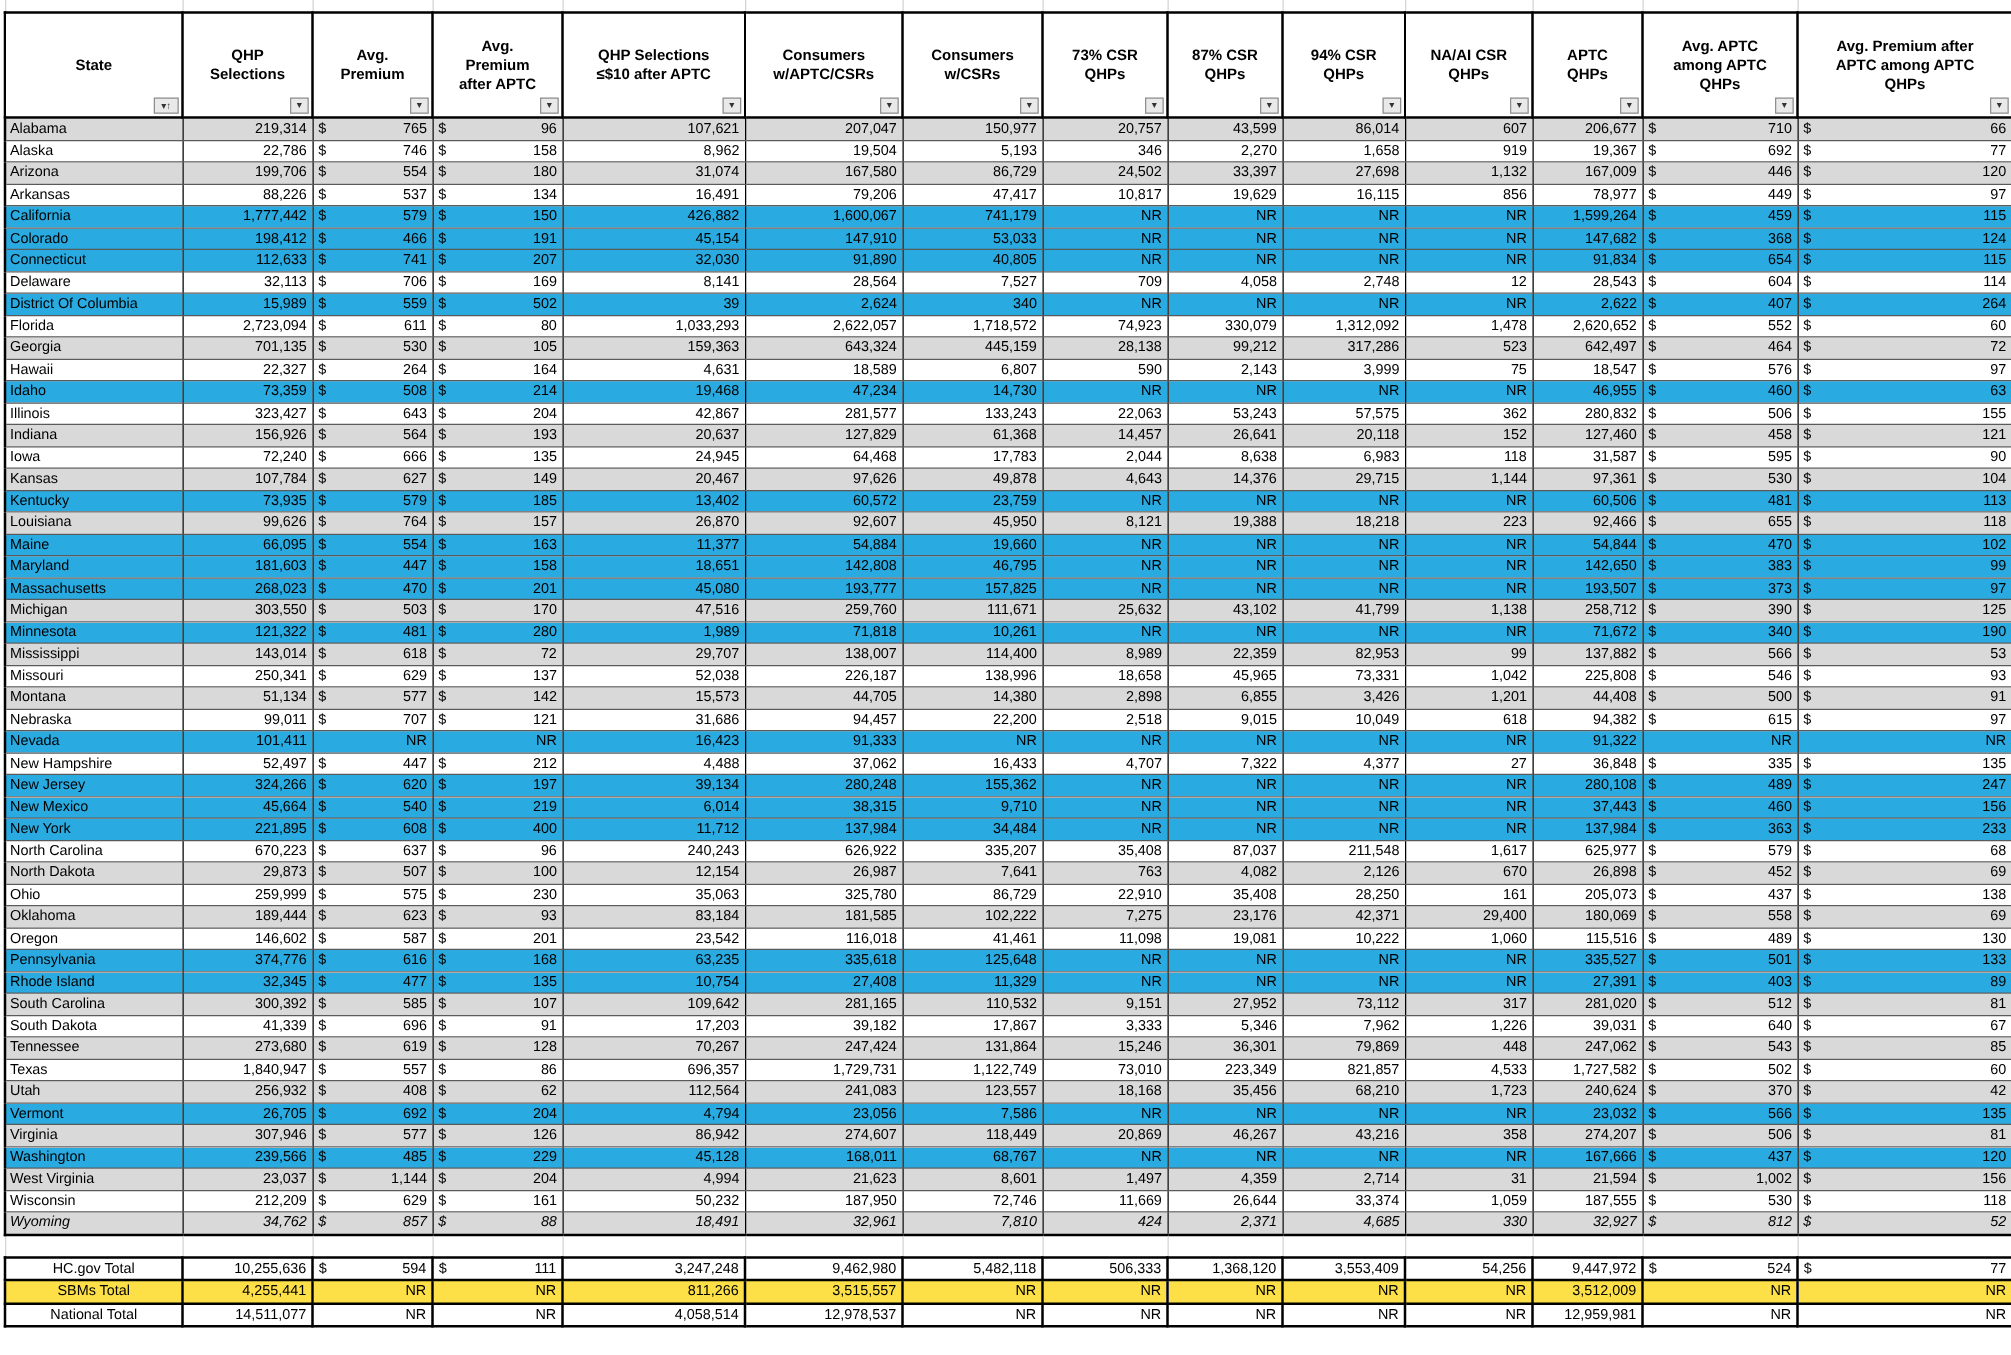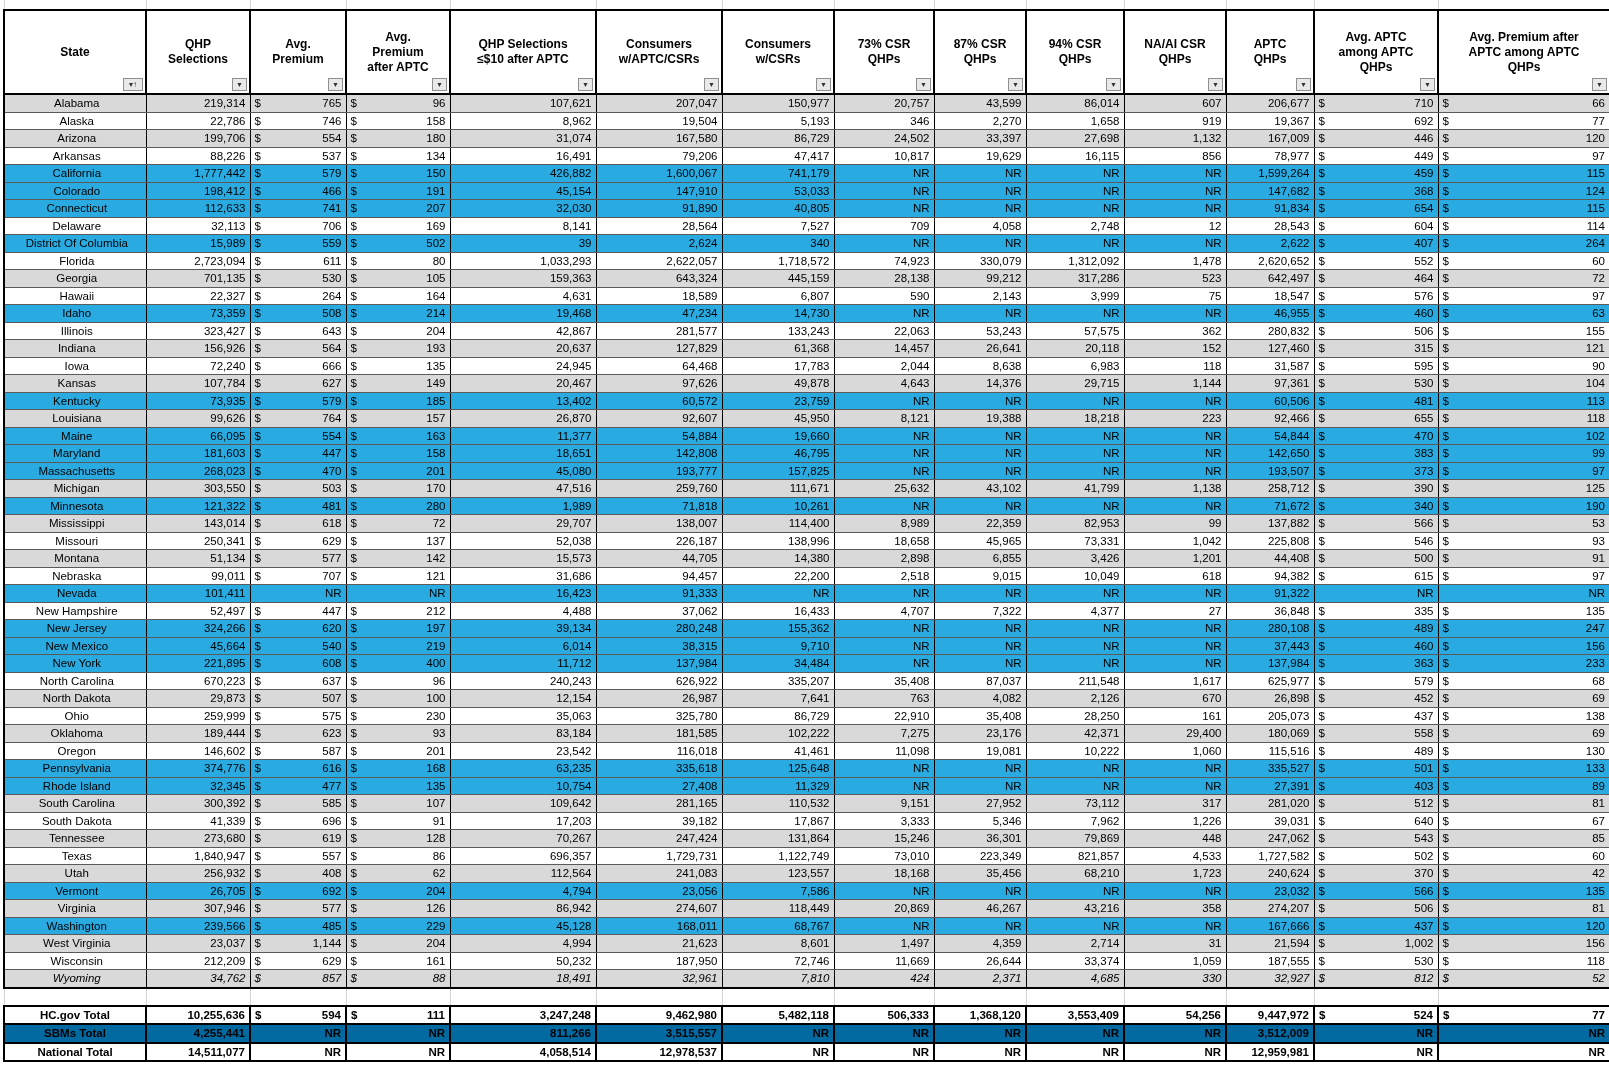--- a/index.html
+++ b/index.html
@@ -29,39 +29,39 @@
   .fb.sort{width:20px;font-size:8px;letter-spacing:0;}
   
   tbody td{
     height:16.5px;font-size:11.5px;line-height:16.5px;
     border-left:1px solid #000;border-right:1px solid #000;
     border-top:1px solid #5a5a5a;border-bottom:1px solid #5a5a5a;
     padding:0;white-space:nowrap;overflow:hidden;
   }
   tbody td:first-child{border-left:2px solid #000;}
   tbody td:last-child{border-right:2px solid #000;}
-  td.state{text-align:center;padding-left:3px;}
+  td.state{text-align:left;padding-left:3px;}
   td.num{text-align:right;padding-right:4px;}
   td.acct .wrap{display:flex;justify-content:space-between;padding:0 4px;}
   tr.white td{background:#ffffff;}
   tr.gray td{background:#d9d9d9;}
   tr.blue td{background:#29abe2;}
   tr.last-state td{border-bottom:2px solid #000;font-style:italic;}
   
   tr.gap td{
     background:#fff;height:16px;
     border-left:1px solid #d4d4d4;border-right:1px solid #d4d4d4;
     border-top:none;border-bottom:none;
   }
   
   tr.total td{
-    font-weight:bold;border:2px solid #000;height:16.5px;
+    font-weight:normal;border:2px solid #000;height:16.5px;
   }
   tr.total td.label{text-align:center;}
-  tr.total.blue td{background:#0369a1;}
+  tr.total.blue td{background:#fde047;}
 </style>
 </head>
 <body>
 
 <table>
   <colgroup id="cols">
       <col style="width: 142px;">
       <col style="width: 104px;">
       <col style="width: 96px;">
       <col style="width: 104px;">
@@ -634,21 +634,21 @@
         <td class="num">127,829</td>
         <td class="num">61,368</td>
         <td class="num">14,457</td>
         <td class="num">26,641</td>
         <td class="num">20,118</td>
         <td class="num">152</td>
         <td class="num">127,460</td>
         <td class="acct">
           <span class="wrap">
             <span>$</span>
-            <span>315</span>
+            <span>458</span>
           </span>
         </td>
         <td class="acct">
           <span class="wrap">
             <span>$</span>
             <span>121</span>
           </span>
         </td>
       </tr>
       <tr class="white">

